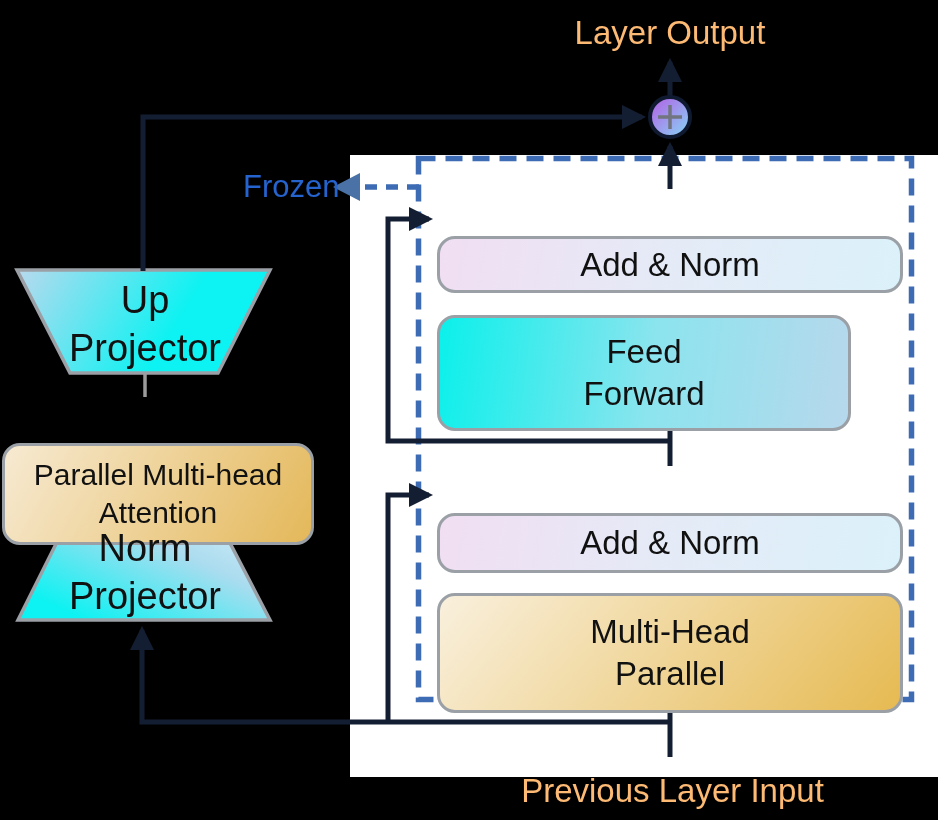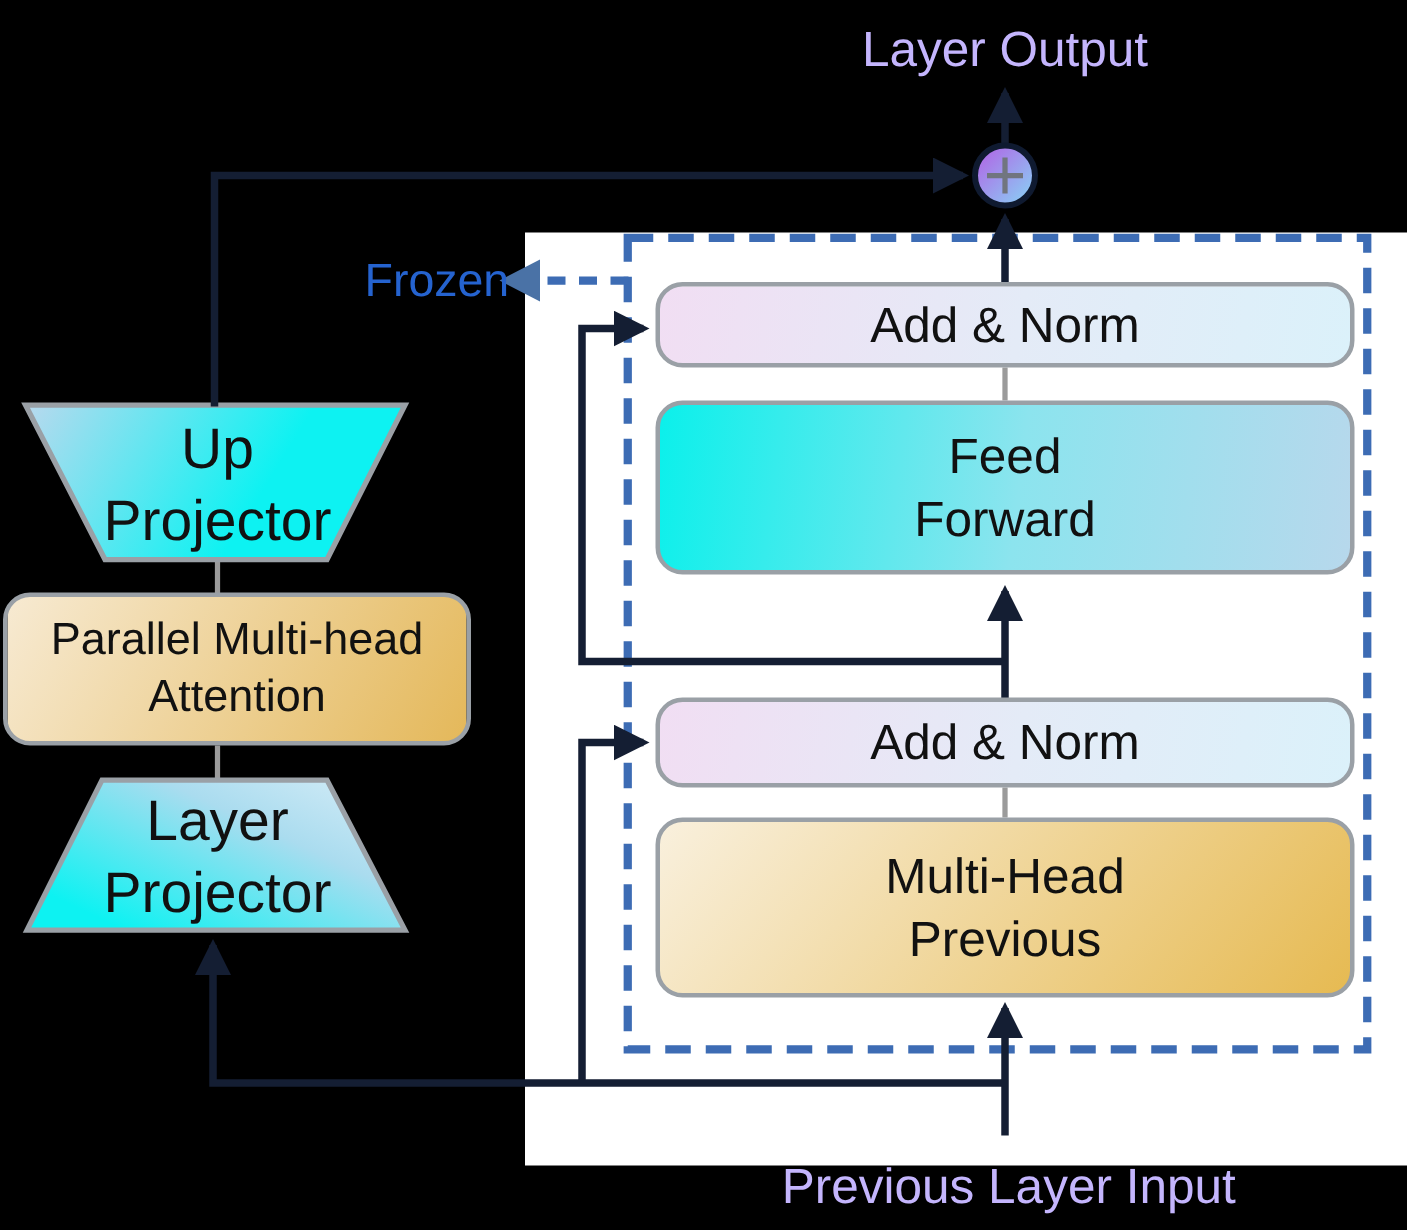--- a/index.html
+++ b/index.html
@@ -3,36 +3,36 @@
 <meta charset="utf-8">
 <style>
   html,body{margin:0;padding:0;background:#000;}
   body{position:relative;width:938px;height:820px;overflow:hidden;
        font-family:"Liberation Sans",sans-serif;}
   .abs{position:absolute;}
   #white-panel{left:350px;top:155px;width:588px;height:622px;background:#ffffff;z-index:1;}
   #overlay{left:0;top:0;width:938px;height:820px;z-index:2;}
   .node{box-sizing:border-box;border:3px solid #9aa0a6;border-radius:18px;
         display:flex;align-items:center;justify-content:center;text-align:center;
-        color:#111;font-size:33px;line-height:1.27;white-space:pre-line;z-index:3;}
+        color:#111;font-size:33px;line-height:1.27;white-space:pre-line;z-index:3;margin-top:48px;}
   #addnorm-top   {left:437px;top:188px;width:466px;height:57px;
                   background:linear-gradient(100deg,#f1def3,#e4ebf7 52%,#dbf1fa);}
-  #feed-forward  {left:437px;top:267px;width:466px;height:116px;
+  #feed-forward  {left:437px;top:267px;width:414px;height:116px;
                   background:linear-gradient(97deg,#0bf0eb,#8ce4ee 52%,#b7d8ec);}
   #addnorm-bottom{left:437px;top:465px;width:466px;height:60px;
                   background:linear-gradient(100deg,#f1def3,#e4ebf7 52%,#dbf1fa);}
   #mha           {left:437px;top:545px;width:466px;height:120px;
                   background:linear-gradient(130deg,#f9f0dd,#e6ba52);}
   #pma           {left:2px;top:395px;width:312px;height:102px;font-size:30px;
                   background:linear-gradient(120deg,#f7ead2,#e4b85a);}
   .shape-label{display:flex;align-items:center;justify-content:center;text-align:center;
                color:#111;font-size:38px;line-height:1.27;white-space:pre-line;z-index:4;}
   #up-label  {left:40px;top:276px;width:210px;height:96px;}
   #down-label{left:40px;top:524px;width:210px;height:96px;}
-  .muted{color:#c4b5fd;font-size:33px;text-align:center;z-index:4;}
+  .muted{color:#fdba74;font-size:33px;text-align:center;z-index:4;}
   #layer-output{left:520px;top:14px;width:300px;}
   #prev-input  {left:500px;top:772px;width:345px;}
   #frozen{left:224px;top:169px;width:120px;color:#2563cf;font-size:31px;z-index:4;margin-left:19px;}
 </style>
 </head>
 <body>
 
 <div id="white-panel" class="abs"></div>
 
 <svg id="overlay" class="abs" width="938" height="820" viewBox="0 0 938 820">
@@ -90,24 +90,24 @@
       <line x1="670" y1="105" x2="670" y2="129"></line>
     </g>
   </g>
 </svg>
 
 <div id="addnorm-top" class="abs node">Add &amp; Norm</div>
 <div id="feed-forward" class="abs node">Feed
 Forward</div>
 <div id="addnorm-bottom" class="abs node">Add &amp; Norm</div>
 <div id="mha" class="abs node">Multi-Head
-Previous</div>
+Parallel</div>
 
 <div id="pma" class="abs node">Parallel Multi-head
 Attention</div>
 <div id="up-label" class="abs shape-label">Up
 Projector</div>
-<div id="down-label" class="abs shape-label">Layer
+<div id="down-label" class="abs shape-label">Norm
 Projector</div>
 
 <div id="layer-output" class="abs muted">Layer Output</div>
 <div id="prev-input" class="abs muted">Previous Layer Input</div>
 <div id="frozen" class="abs">Frozen</div>
 
 </body></html>

